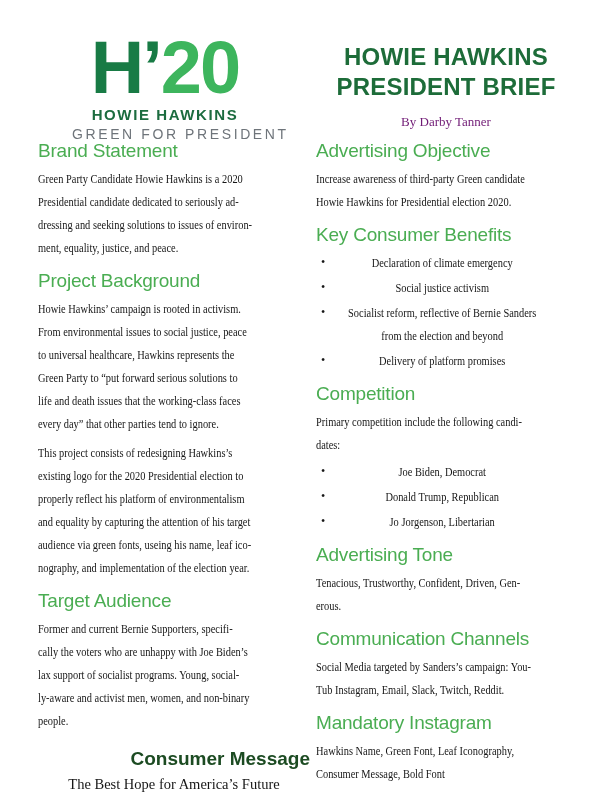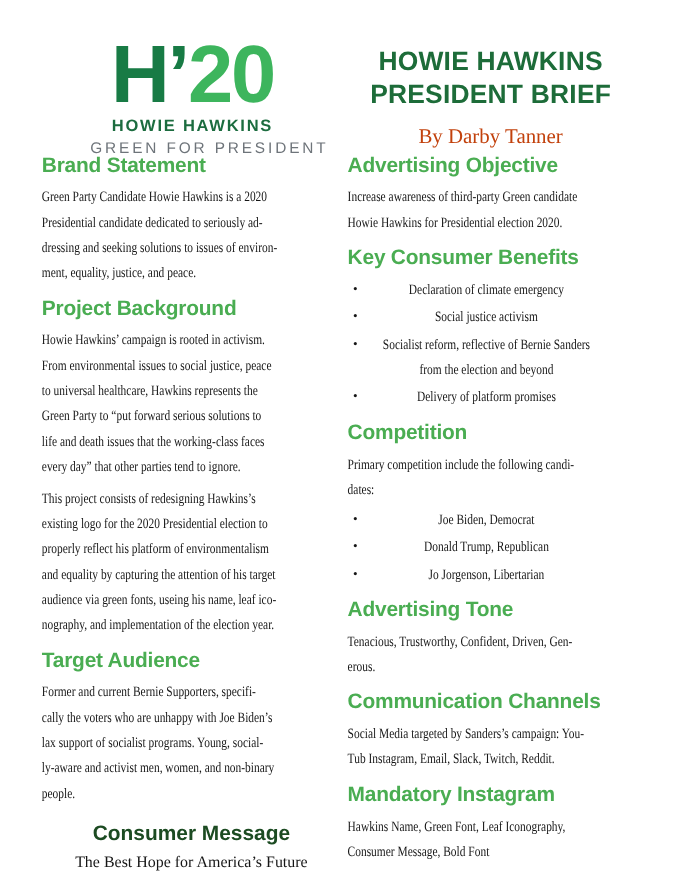--- a/index.html
+++ b/index.html
@@ -8,21 +8,21 @@
     width:612px; height:792px;
     margin:0 auto;
     background:#ffffff;
     overflow:hidden;
     font-family:"Liberation Serif", serif;
     color:#161616;
   }
 
   
   .logo-block {
-    position:absolute; left:82px; top:34px; width:186px;
+    position:absolute; left:72px; top:34px; width:186px;
     text-align:center;
     font-family:"Liberation Sans", sans-serif;
   }
   .logo-mark {
     font-size:74px; font-weight:bold; letter-spacing:-2px;
     line-height:68px; white-space:nowrap;
   }
   .logo-mark .dark   { color:#187b45; }
   .logo-mark .bright { color:#3db55d; }
   .logo-name {
@@ -40,35 +40,35 @@
     position:absolute; left:312px; top:42px; width:268px;
     text-align:center;
   }
   .doc-title {
     font-family:"Liberation Sans", sans-serif;
     font-size:24px; font-weight:bold; line-height:30px;
     color:#1d6c39; letter-spacing:0.2px;
   }
   .byline {
     margin-top:12px;
-    font-size:19px; color:#c2410c;
+    font-size:13px; color:#701a75;
   }
 
   
   .col {
     position:absolute; top:140px;
     font-size:13px; line-height:23px;
   }
   .col-left  { left:38px;  width:272px; }
   .col-right { left:316px; width:272px; }
 
   .section { margin-bottom:11px; }
   .sec-heading {
     font-family:"Liberation Sans", sans-serif;
-    font-size:19px; font-weight:bold; line-height:21px;
+    font-size:19px; font-weight:normal; line-height:21px;
     letter-spacing:-0.2px;
     color:#4aad52;
     margin:0 0 6px 0;
   }
   .para + .para { margin-top:6px; }
   .tline {
     white-space:nowrap;
     transform:scaleX(0.80);
     transform-origin:0 50%;
   }
@@ -77,21 +77,21 @@
   .bullets { margin-top:4px; }
   .bullet-item { display:flex; margin-bottom:2px; }
   .bullet-dot  { flex:none; width:24px; padding-left:5px; font-size:12px; }
   .bullet-lines { flex:1 1 auto; min-width:0;text-align:center; }
 
   
   .consumer { margin-top:16px; text-align:center; }
   .consumer-heading {
     font-family:"Liberation Sans", sans-serif;
     font-size:19px; font-weight:bold; line-height:22px;
-    color:#1c4b22; margin:0 0 3px 0;
+    color:#1c4b22; margin:0 0 3px 0;text-align:right;
   }
   .consumer-line { font-size:14.5px; line-height:22px; }
 </style>
 </head>
 <body>
 
 <div class="page">
 
   <div class="logo-block">
     <div class="logo-mark">

